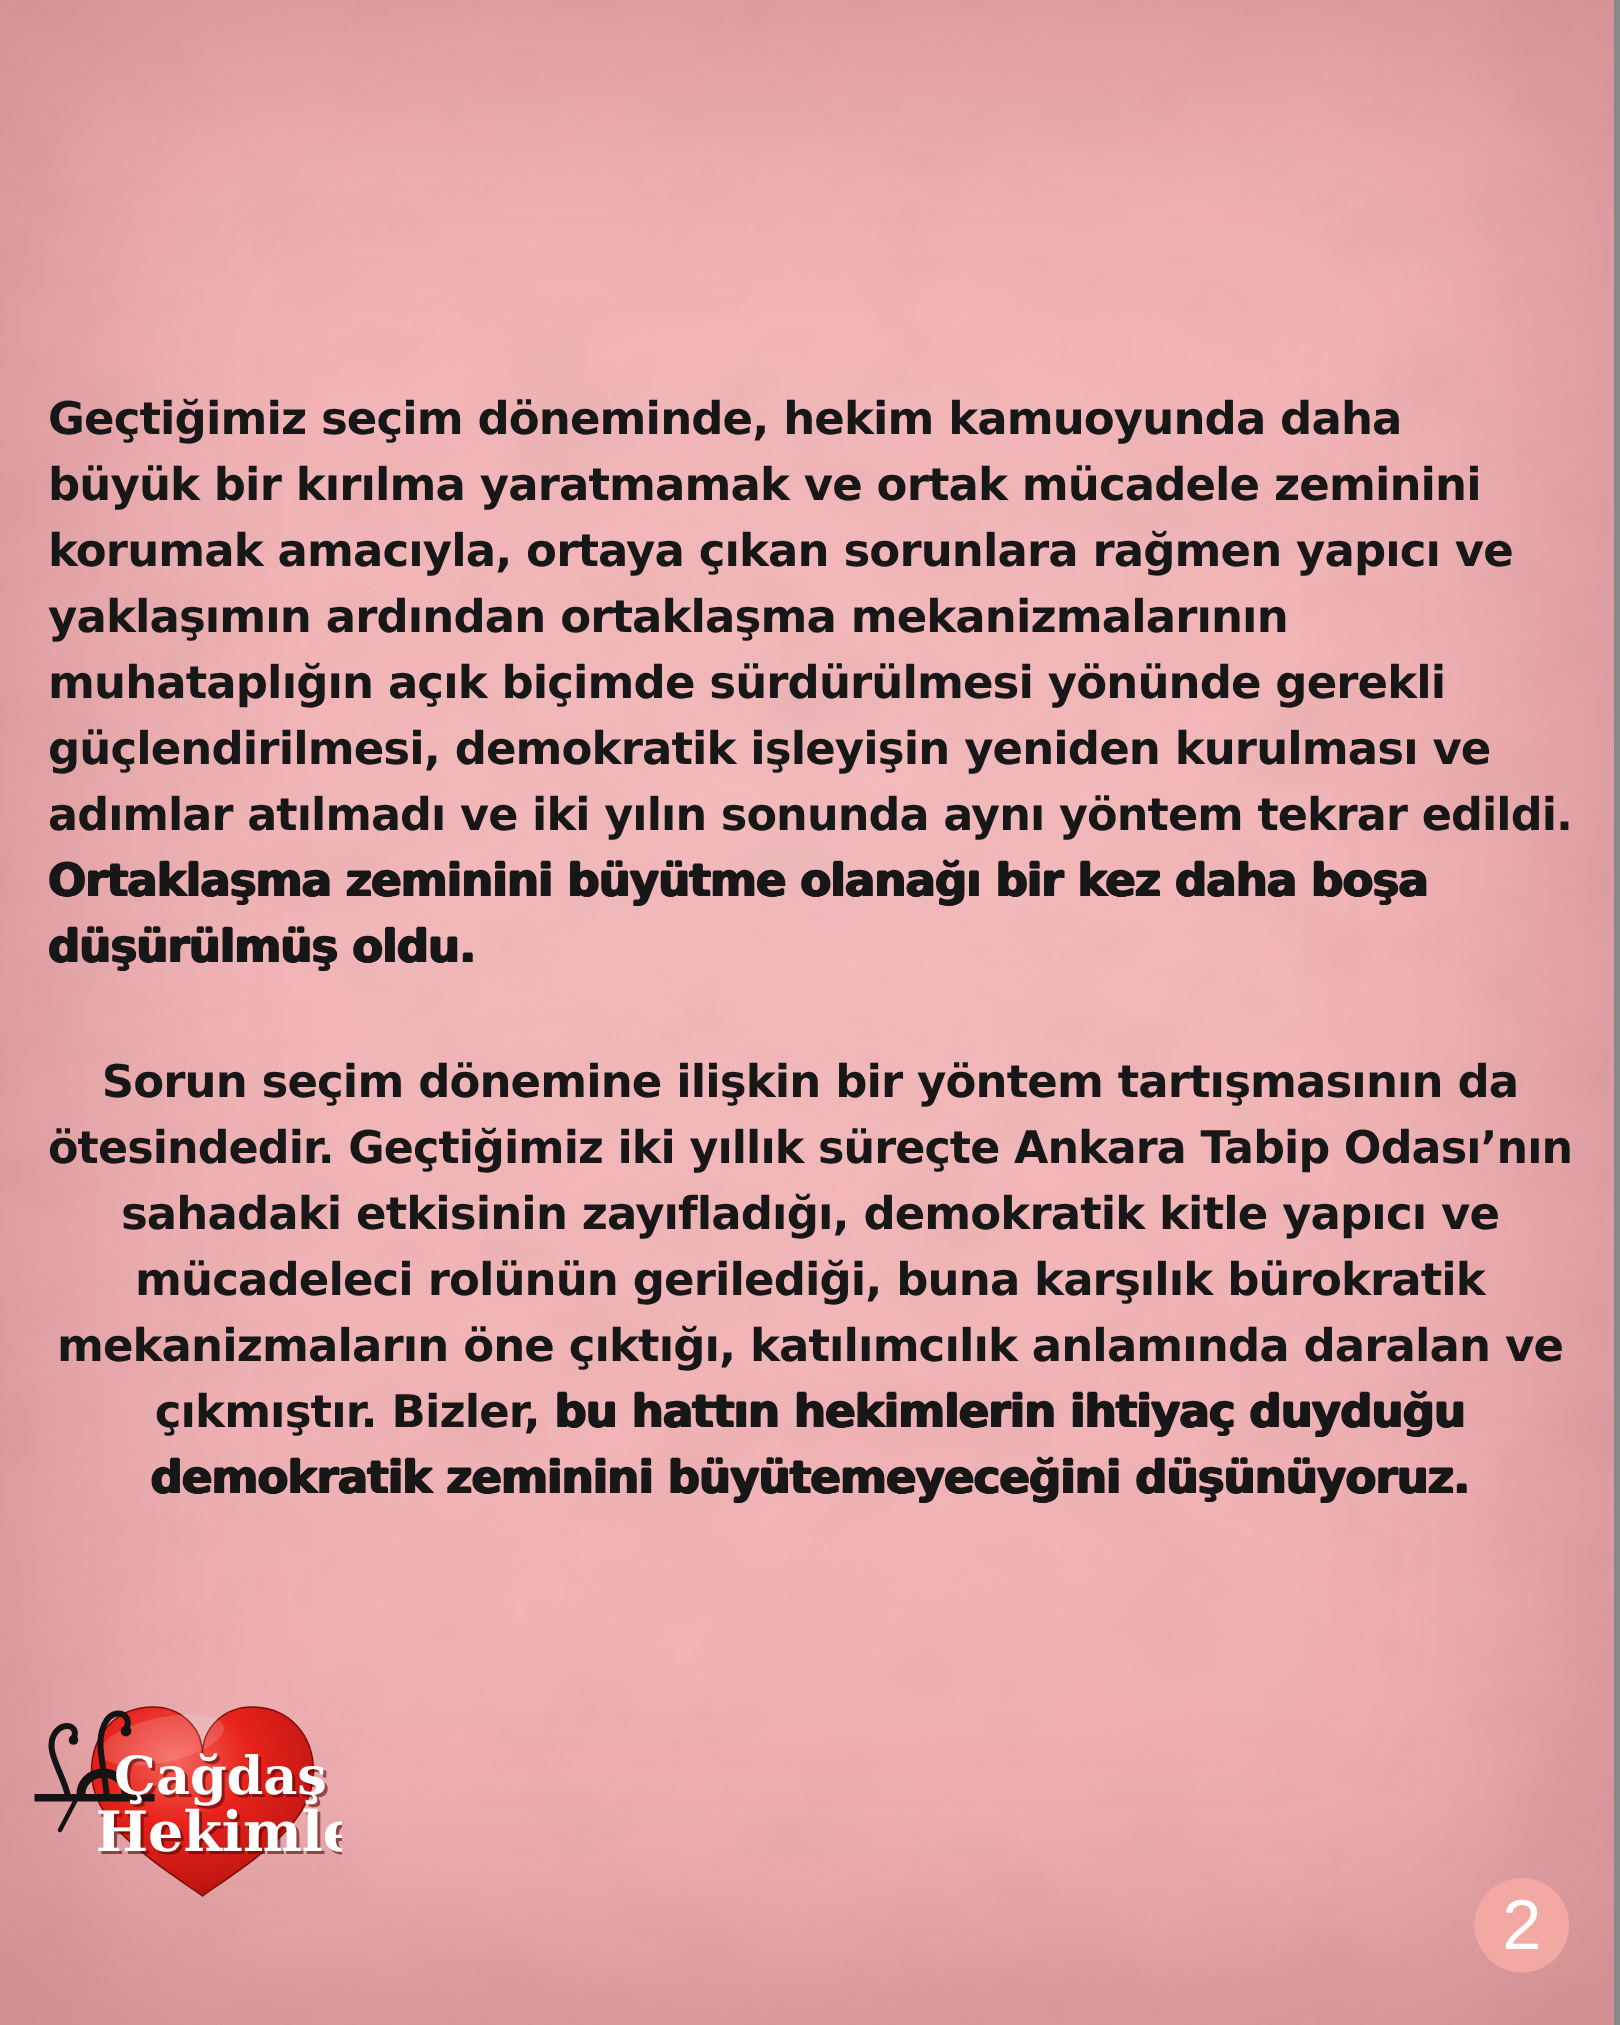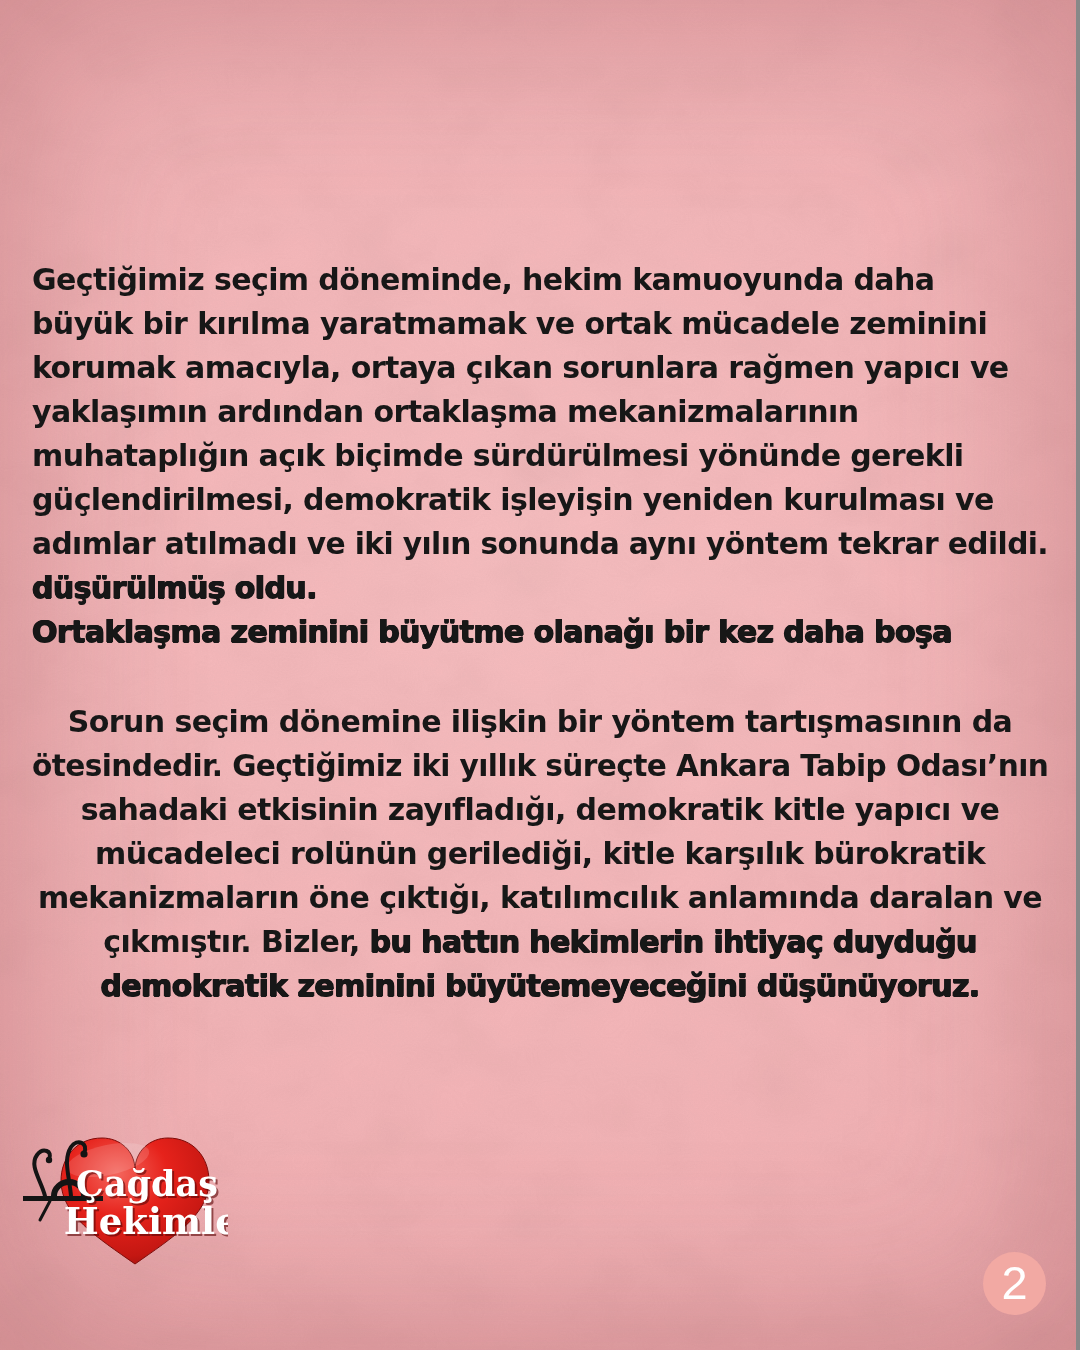--- a/index.html
+++ b/index.html
@@ -73,28 +73,28 @@
 
   <main class="text-block" style="color: rgb(23, 23, 23);">
     <div class="paragraph">
         <div class="line"><span class="seg">Geçtiğimiz seçim döneminde, hekim kamuoyunda daha</span></div>
         <div class="line"><span class="seg">büyük bir kırılma yaratmamak ve ortak mücadele zeminini</span></div>
         <div class="line"><span class="seg">korumak amacıyla, ortaya çıkan sorunlara rağmen yapıcı ve</span></div>
         <div class="line"><span class="seg">yaklaşımın ardından ortaklaşma mekanizmalarının</span></div>
         <div class="line"><span class="seg">muhataplığın açık biçimde sürdürülmesi yönünde gerekli</span></div>
         <div class="line"><span class="seg">güçlendirilmesi, demokratik işleyişin yeniden kurulması ve</span></div>
         <div class="line" style="transform: scaleX(0.989289);"><span class="seg">adımlar atılmadı ve iki yılın sonunda aynı yöntem tekrar edildi.</span></div>
+        <div class="line"><span class="seg xb">Ortaklaşma zeminini büyütme olanağı bir kez daha boşa</span></div>
         <div class="line"><span class="seg xb">düşürülmüş oldu.</span></div>
-        <div class="line"><span class="seg xb">Ortaklaşma zeminini büyütme olanağı bir kez daha boşa</span></div>
       </div>
     <div class="paragraph">
         <div class="line"><span class="seg">Sorun seçim dönemine ilişkin bir yöntem tartışmasının da</span></div>
         <div class="line" style="transform: scaleX(0.986408);"><span class="seg">ötesindedir. Geçtiğimiz iki yıllık süreçte Ankara Tabip Odası’nın</span></div>
         <div class="line"><span class="seg">sahadaki etkisinin zayıfladığı, demokratik kitle yapıcı ve</span></div>
-        <div class="line"><span class="seg">mücadeleci rolünün gerilediği, kitle karşılık bürokratik</span></div>
+        <div class="line"><span class="seg">mücadeleci rolünün gerilediği, buna karşılık bürokratik</span></div>
         <div class="line"><span class="seg">mekanizmaların öne çıktığı, katılımcılık anlamında daralan ve</span></div>
         <div class="line"><span class="seg">çıkmıştır. Bizler, </span><span class="seg xb">bu hattın hekimlerin ihtiyaç duyduğu</span></div>
         <div class="line"><span class="seg xb">demokratik zeminini büyütemeyeceğini düşünüyoruz.</span></div>
       </div>
   </main>
 
   <div class="logo">
     <svg viewBox="0 0 210 150" xmlns="http://www.w3.org/2000/svg">
       <defs>
         <radialGradient id="heartGrad" cx="38%" cy="28%" r="85%">

